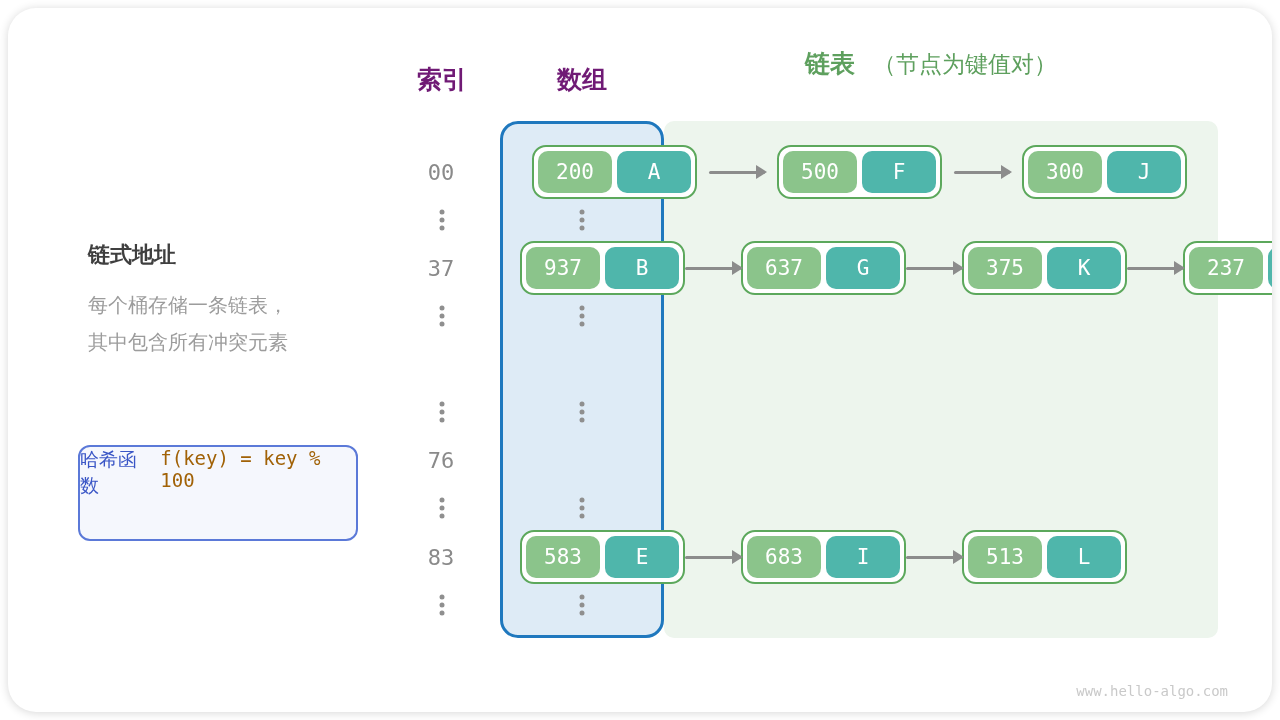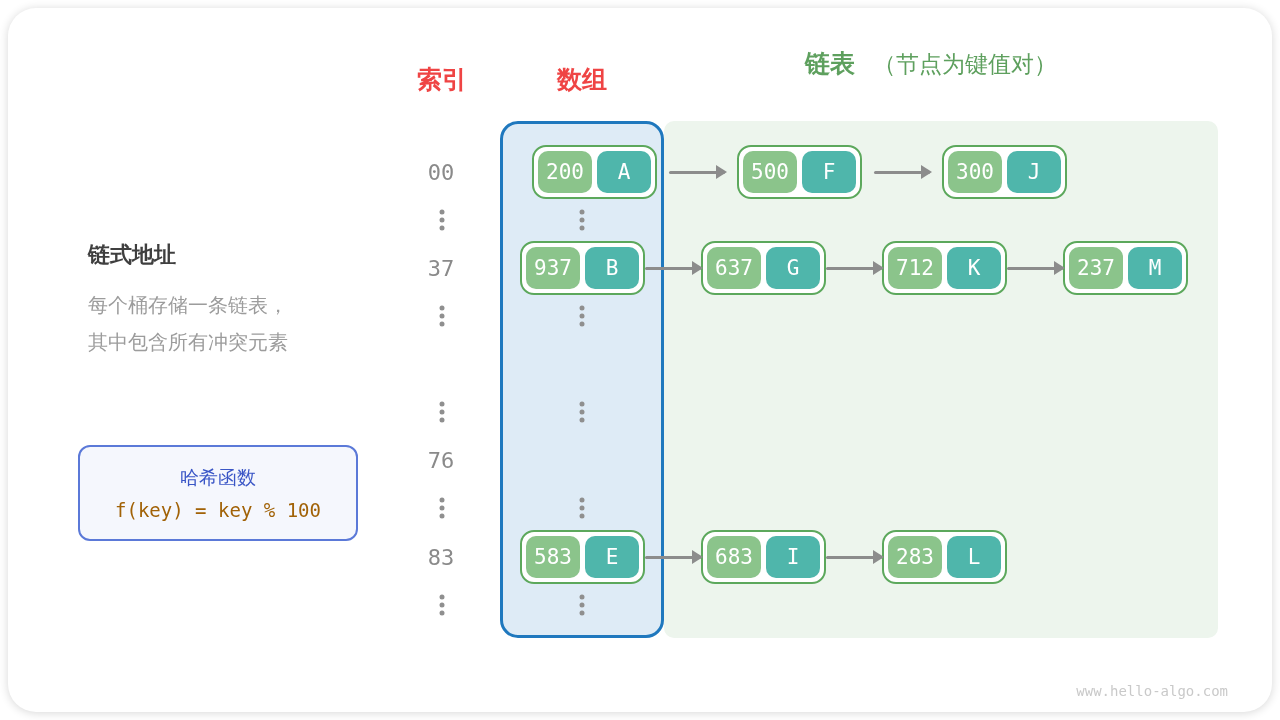--- a/index.html
+++ b/index.html
@@ -1,52 +1,52 @@
 <!DOCTYPE html>
 <html><head>
 <meta charset="utf-8">
 <style>
   html,body{margin:0;padding:0;background:#ffffff;width:1280px;height:720px;font-family:"Liberation Sans",sans-serif;}
   .card{position:absolute;left:8px;top:8px;width:1264px;height:704px;background:#ffffff;border-radius:28px;
         box-shadow:0 1px 10px rgba(0,0,0,0.16);overflow:hidden;}
 
   
-  .hdr{position:absolute;top:55px;font-size:25px;font-weight:bold;color:#ef4444;white-space:nowrap;}
+  .hdr{position:absolute;top:55px;font-size:25px;font-weight:bold;color:#701a75;white-space:nowrap;}
   .hdr.center{transform:translateX(-50%);}
   .hdr-list{position:absolute;top:39px;left:797px;font-size:25px;color:#5EA05E;white-space:nowrap;display:flex;align-items:baseline;}
   .hdr-list .strong{font-weight:bold;}
   .hdr-list .note{font-weight:400;font-size:23px;margin-left:18px;}
 
   
   .list-area{position:absolute;left:656px;top:113px;width:554px;height:517px;background:#EDF5ED;border-radius:10px;}
   .array-col{position:absolute;left:492px;top:113px;width:164px;height:517px;background:#DEEBF6;
              border:3px solid #1F78BE;border-radius:18px;box-sizing:border-box;}
 
   
   #rows-layer{position:absolute;left:0;top:0;width:100%;height:100%;z-index:3;}
   .row{position:absolute;left:405px;height:54px;display:flex;align-items:center;}
   .idx{width:56px;text-align:center;margin-right:51px;font-family:"DejaVu Sans Mono",monospace;
        font-size:22px;color:#8A8A8A;}
   .node{display:flex;gap:5px;background:#ffffff;border:2px solid #5CA85C;border-radius:14px;padding:4px;box-sizing:border-box;}
-  .cell{width:54px;height:42px;border-radius:10px;display:flex;align-items:center;justify-content:center;
+  .cell{width:74px;height:42px;border-radius:10px;display:flex;align-items:center;justify-content:center;
         color:#ffffff;font-family:"DejaVu Sans Mono",monospace;font-size:21px;}
   .cell.key{background:#8BC48B;}
   .cell.val{background:#4FB6AB;}
   .arrow{position:relative;width:56px;height:3px;background:#8C8C8C;border-radius:2px;flex:0 0 auto;}
   .arrow:after{content:'';position:absolute;right:-2px;top:50%;transform:translateY(-50%);
                width:0;height:0;border-left:11px solid #8C8C8C;border-top:7px solid transparent;border-bottom:7px solid transparent;}
   .vdots{position:absolute;transform:translate(-50%,-50%);display:flex;flex-direction:column;gap:3px;z-index:4;}
   .vdots i{width:5px;height:5px;border-radius:50%;background:#8F8F8F;display:block;}
 
   
   .info-title{position:absolute;left:80px;top:232px;font-size:22px;font-weight:bold;color:#3F3F3F;}
   .info-desc{position:absolute;left:80px;top:279px;font-size:20px;line-height:37px;color:#9C9C9C;}
   .hash-box{position:absolute;left:70px;top:437px;width:280px;height:96px;box-sizing:border-box;
             background:#F5F7FD;border:2px solid #5B79D8;border-radius:12px;
-            display:flex;flex-direction:column;align-items:center;justify-content:center;gap:8px;}
+            display:flex;flex-direction:row;align-items:flex-start;justify-content:center;gap:8px;}
   .hash-title{font-size:19px;color:#3A56C6;}
   .hash-formula{font-family:"DejaVu Sans Mono",monospace;font-size:19px;color:#a16207;}
 
   .watermark{position:absolute;right:44px;top:675px;font-family:"DejaVu Sans Mono",monospace;
              font-size:14px;color:#C9C9C9;}
 </style>
 </head>
 <body>
 
 <div class="card">
@@ -95,21 +95,21 @@
           <span class="cell key">937</span>
           <span class="cell val">B</span>
         </div>
         <div class="arrow"></div>
         <div class="node">
           <span class="cell key">637</span>
           <span class="cell val">G</span>
         </div>
         <div class="arrow"></div>
         <div class="node">
-          <span class="cell key">712</span>
+          <span class="cell key">375</span>
           <span class="cell val">K</span>
         </div>
         <div class="arrow"></div>
         <div class="node">
           <span class="cell key">237</span>
           <span class="cell val">M</span>
         </div>
       </div>
       <div class="vdots" style="left: 434px; top: 308px;">
         <i></i>
@@ -150,21 +150,21 @@
           <span class="cell key">583</span>
           <span class="cell val">E</span>
         </div>
         <div class="arrow"></div>
         <div class="node">
           <span class="cell key">683</span>
           <span class="cell val">I</span>
         </div>
         <div class="arrow"></div>
         <div class="node">
-          <span class="cell key">283</span>
+          <span class="cell key">513</span>
           <span class="cell val">L</span>
         </div>
       </div>
       <div class="vdots" style="left: 434px; top: 597px;">
         <i></i>
         <i></i>
         <i></i>
       </div>
       <div class="vdots" style="left: 574px; top: 597px;">
         <i></i>

